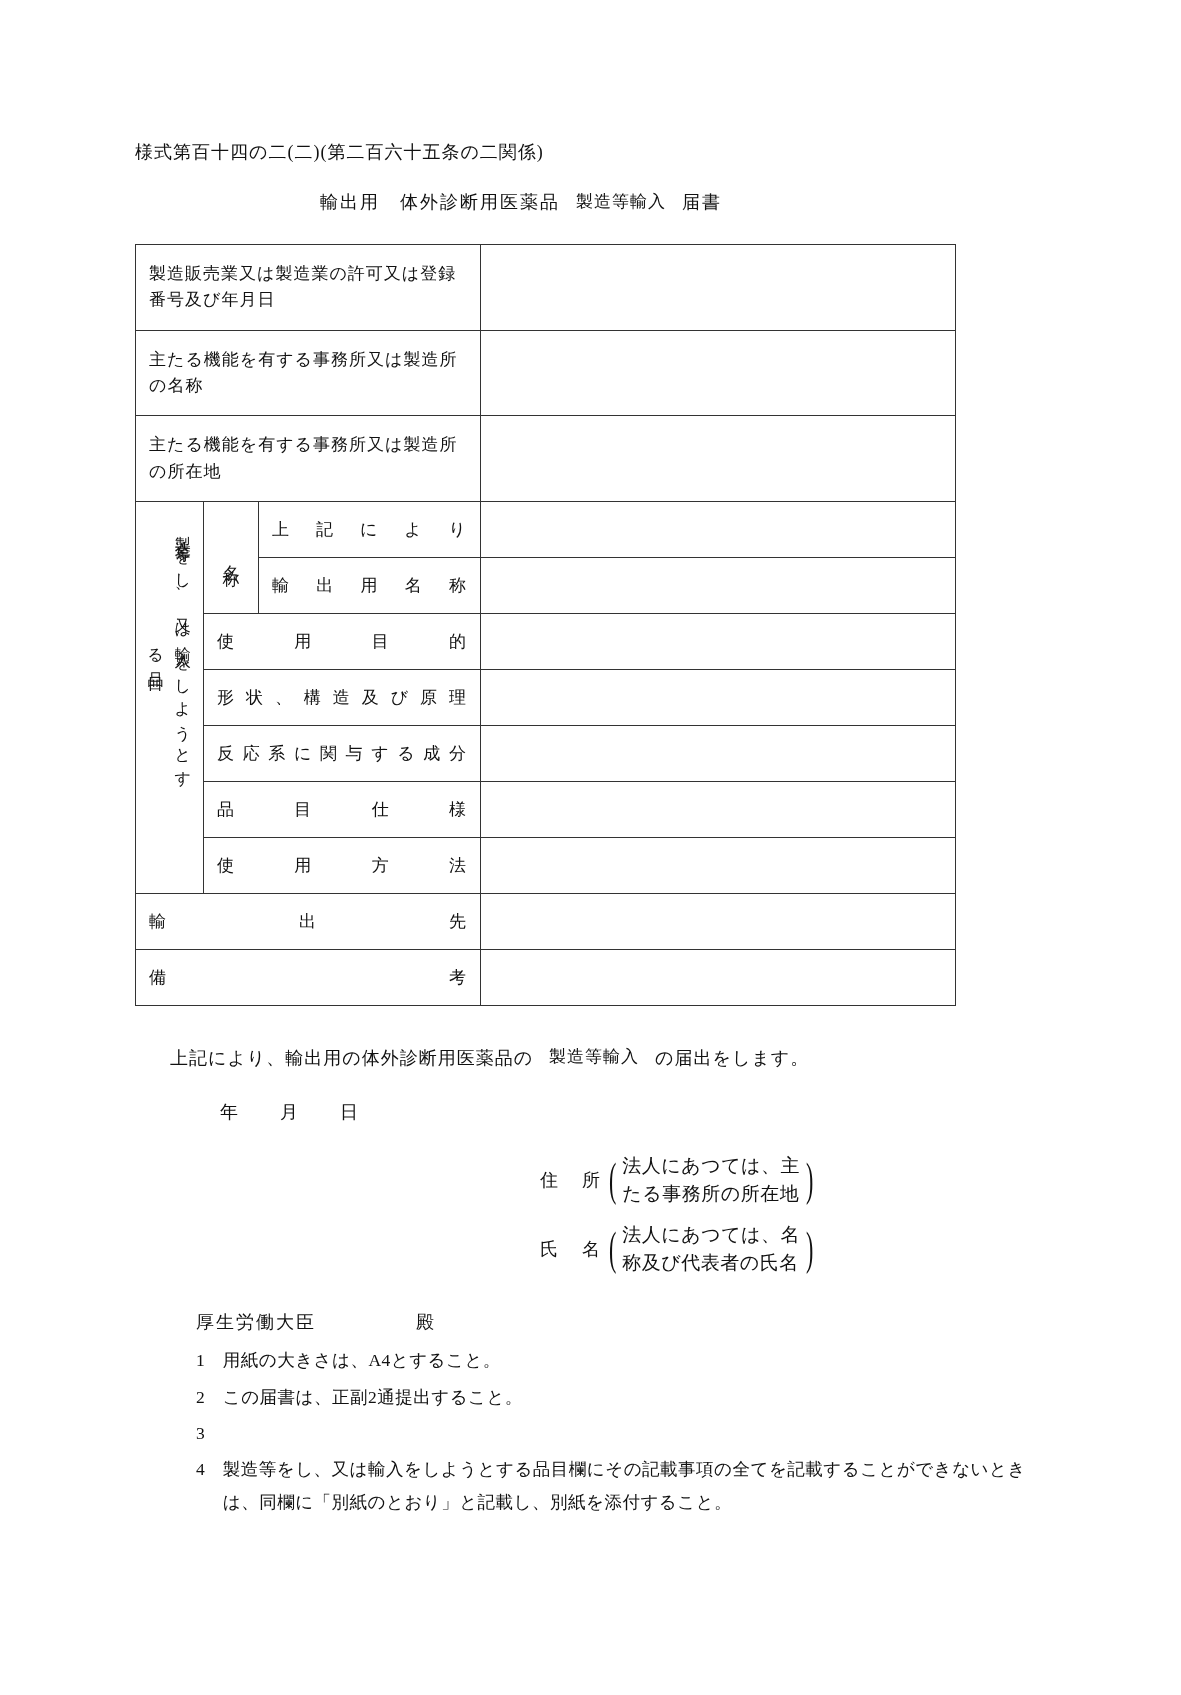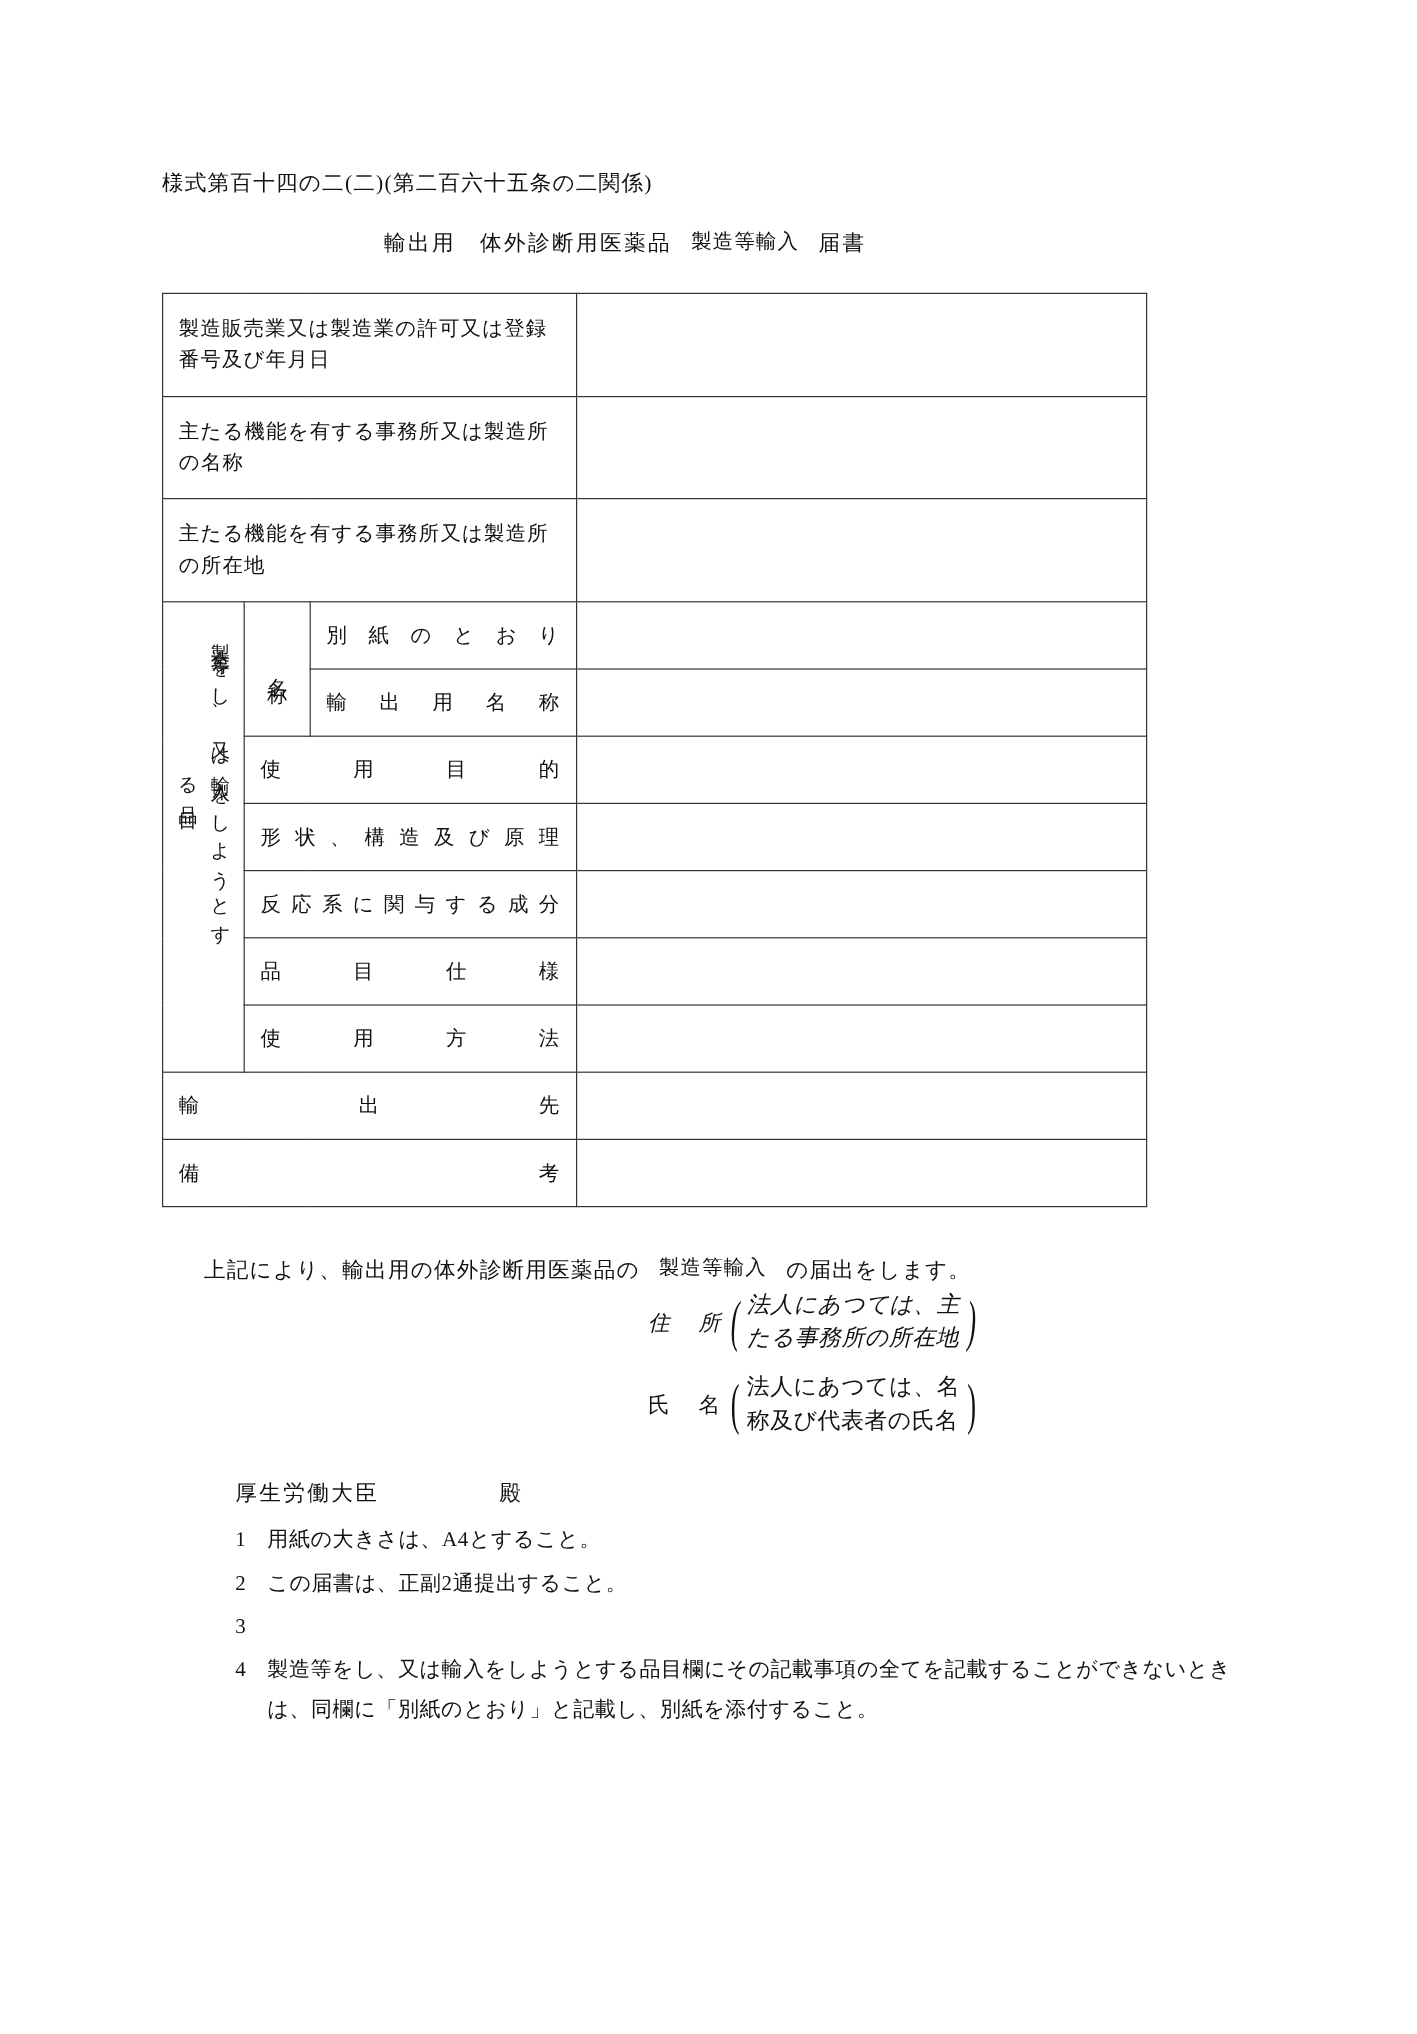--- a/index.html
+++ b/index.html
@@ -50,21 +50,21 @@
   .vtext2 { writing-mode:vertical-rl; display:inline-block; font-size:17px; letter-spacing:6px; }
 
   .declaration {
     display:flex; align-items:flex-start;
     margin:40px 0 0 35px; font-size:18px; letter-spacing:1px;
   }
 
   .date-line { margin:30px 0 0 85px; font-size:18px; letter-spacing:2px; }
 
   .sig-row { display:flex; align-items:center; font-size:18px; margin-left:405px; }
-  .sig-row.addr { margin-top:4px;font-style:italic; }
+  .sig-row.addr { margin-top:28px; }
   .sig-row.name { margin-top:14px; }
   .sig-label { letter-spacing:3px; white-space:nowrap; }
   .bigparen { display:inline-block; font-size:22px; transform:scaleY(2.15); margin:0 6px; }
   .sig-note { font-size:19px; line-height:1.45; letter-spacing:0.5px; }
 
   .recipient { display:flex; margin:34px 0 0 61px; font-size:18px; letter-spacing:2px; }
   .honorific { margin-left:100px; }
 
   .notes-heading { margin:16px 0 0 25px; font-size:18px; letter-spacing:1px; }
   .notes-list { margin:10px 0 0 61px; }
@@ -107,21 +107,21 @@
       <td colspan="3" class="lbl">主たる機能を有する事務所又は製造所の所在地</td>
       <td></td>
     </tr>
     <tr class="h45">
       <td rowspan="7" class="vcell">
         <span class="vtext">製造等をし、又は輸入をしようとする品目</span>
       </td>
       <td rowspan="2" class="ncell">
         <span class="vtext2">名称</span>
       </td>
-      <td class="just">別紙のとおり</td>
+      <td class="just">上記により</td>
       <td></td>
     </tr>
     <tr class="h45">
       <td class="just">輸出用名称</td>
       <td></td>
     </tr>
     <tr class="h45">
       <td colspan="2" class="just">使用目的</td>
       <td></td>
     </tr>
@@ -154,20 +154,21 @@
 
   <div class="declaration">
     <span>上記により、輸出用の体外診断用医薬品の</span>
     <span class="stack">
       <span>製造等</span>
       <span>輸入</span>
     </span>
     <span>の届出をします。</span>
   </div>
 
+  <div class="date-line">年　　月　　日</div>
 
   <div class="sig-row addr">
     <span class="sig-label">住　所</span>
     <span class="bigparen">(</span>
     <span class="sig-note">
       <span style="display:block">法人にあつては、主</span>
       <span style="display:block">たる事務所の所在地</span>
     </span>
     <span class="bigparen">)</span>
   </div>

